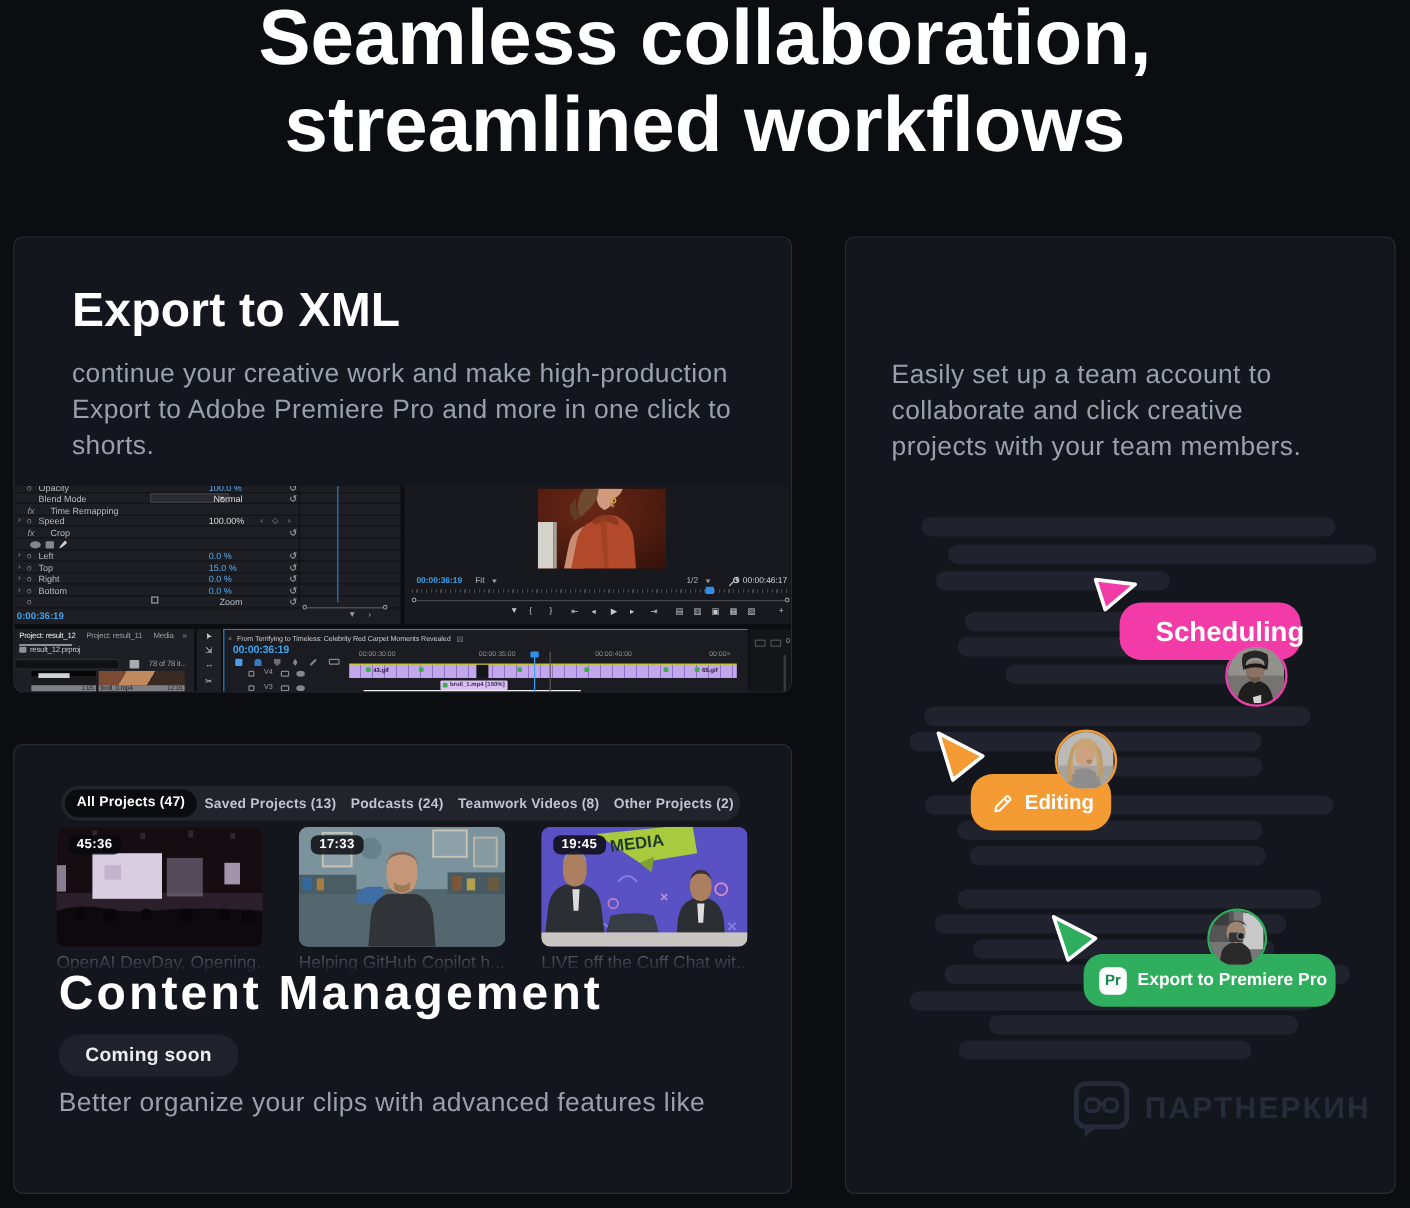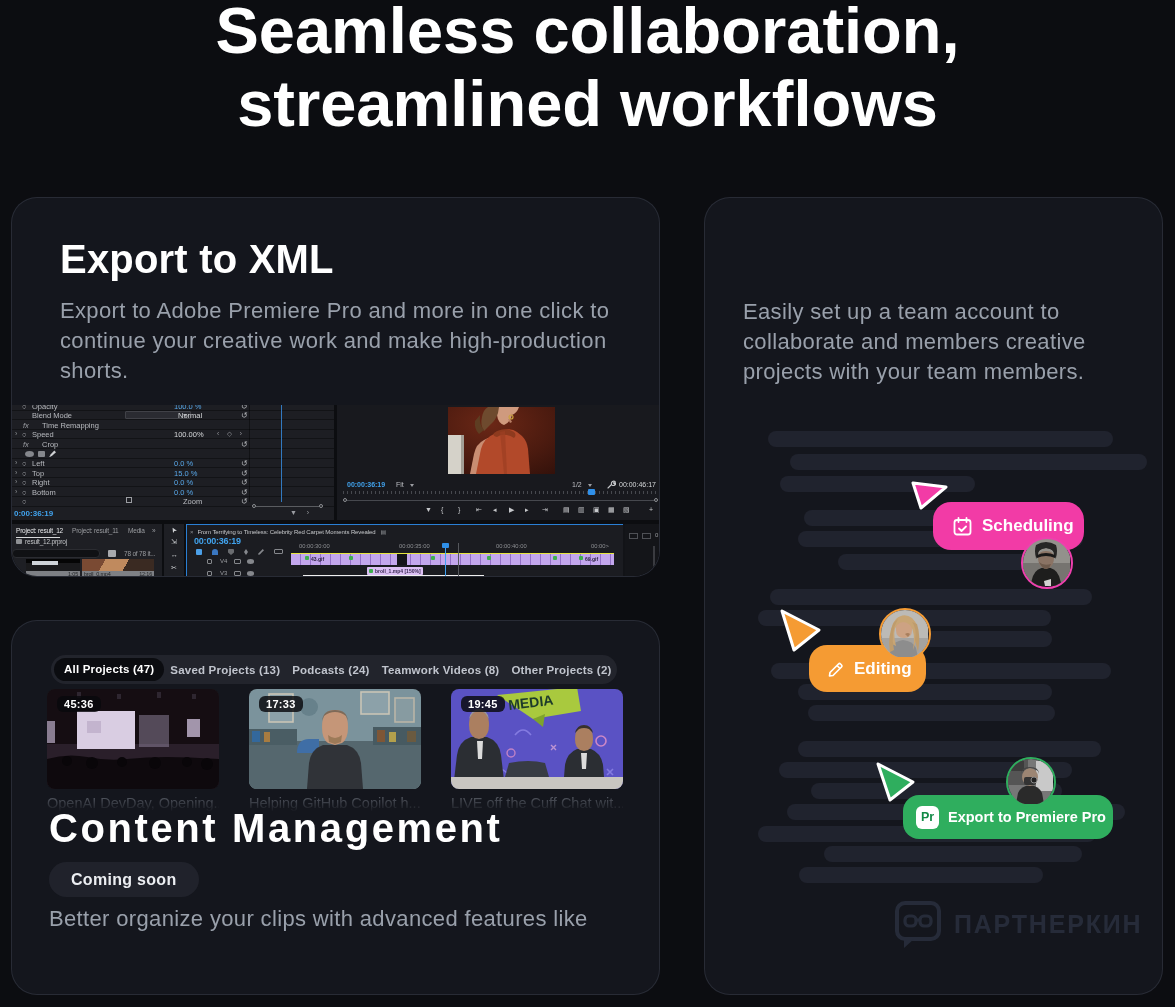--- a/index.html
+++ b/index.html
@@ -7,21 +7,21 @@
   .page { position:relative; width:1175px; height:1007px; background:#0c0d11;
           font-family:"Liberation Sans", sans-serif; overflow:hidden; color:#fff; }
   .abs { position:absolute; }
 
   
   .hero { position:absolute; left:0; top:-6px; width:1175px; text-align:center; }
   .hero .line { font-size:65px; font-weight:700; color:#ffffff; line-height:73px; letter-spacing:0px; }
 
   
   .card { position:absolute; background:#14161d; border:1px solid rgba(160,175,205,0.14);
-          border-radius:26px; overflow:hidden;text-decoration:underline; }
+          border-radius:8px; overflow:hidden;text-decoration:underline; }
   .card-export  { left:11px; top:197px; width:649px; height:380px; }
   .card-content { left:11px; top:620px; width:649px; height:375px; }
   .card-team    { left:704px; top:197px; width:459px; height:798px; }
 
   .card h2 { position:absolute; color:#fff; font-weight:700; white-space:nowrap; }
   .card-export h2  { left:48px; top:39px; font-size:40px; letter-spacing:0.2px; }
   .card-content h2 { left:37px; top:185px; font-size:40px; letter-spacing:2.6px; }
   .card-team h2    { left:38px; top:39px; font-size:40px; letter-spacing:2.4px; }
   .para { position:absolute; color:#99a0ab; font-size:22px; line-height:30px; letter-spacing:0.35px; }
   .card-export .para { left:48px; top:98px; }
@@ -46,21 +46,21 @@
   .badge-pill { position:absolute; left:37px; top:241px; height:35px; line-height:35px; padding:0 22px;
                 background:#20222b; border-radius:18px; color:#eceef2; font-size:16px; font-weight:700; letter-spacing:0.3px; }
 
   
   .illus { position:absolute; left:0; top:0; width:459px; height:798px; }
   .skbar { position:absolute; height:16px; border-radius:8px; background:#20232e; }
   .cursor { position:absolute; z-index:6; }
   .cursor svg { display:block; }
   .pill { position:absolute; display:flex; align-items:center; color:#fff; font-weight:700; z-index:3;
           border-radius:18px; }
-  .pill-scheduling { left:228px; top:304px; width:151px; height:48px; background:#f23ba6; padding-left:20px; gap:10px; font-size:17px; }
+  .pill-scheduling { left:228px; top:304px; width:151px; height:48px; background:#f23ba6; padding-left:20px; gap:10px; font-size:23px; }
   .pill-editing    { left:104px; top:447px; width:117px; height:47px; background:#f59b33; padding-left:18px; gap:9px;  font-size:17px; }
   .pill-export     { left:198px; top:597px; width:210px; height:44px; background:#2fae5e; padding-left:13px; gap:9px;  font-size:14.5px; border-radius:16px; }
   .pr-badge { width:23px; height:23px; background:#ffffff; border-radius:6px; color:#128a46;
               font-size:12.5px; font-weight:700; display:flex; align-items:center; justify-content:center; }
   .avatar { position:absolute; border-radius:50%; overflow:hidden; z-index:4; }
   .avatar svg { display:block; }
   .av-1 { left:316px; top:339px; width:52px; height:52px; border:2.5px solid #ef3fae; }
   .av-2 { left:174px; top:410px; width:52px; height:52px; border:2.5px solid #f59b33; }
   .av-3 { left:301px; top:559px; width:50px; height:50px; border:2.5px solid #2fae5e; }
   .watermark { position:absolute; left:189px; top:700px; display:flex; align-items:center; gap:12px; opacity:0.95; }
@@ -207,22 +207,22 @@
 <div class="page">
 
   <div class="hero">
     <div class="line">Seamless collaboration,</div>
     <div class="line">streamlined workflows</div>
   </div>
 
   <section class="card card-export">
     <h2>Export to XML</h2>
     <div class="para">
+      <div>continue your creative work and make high-production</div>
       <div>Export to Adobe Premiere Pro and more in one click to</div>
-      <div>continue your creative work and make high-production</div>
       <div>shorts.</div>
     </div>
 
     <div class="shot">
 
       <div class="ec">
         <div class="ec-rows">
 
             <div class="ec-row" data-kind="prop" data-reset="1">
               <span class="ec-chev"></span>
@@ -635,21 +635,21 @@
     <h2>Content Management</h2>
     <div class="badge-pill">Coming soon</div>
     <div class="para">
       <div>Better organize your clips with advanced features like</div>
     </div>
   </section>
 
   <section class="card card-team">
     <div class="para">
       <div>Easily set up a team account to</div>
-      <div>collaborate and members creative</div>
+      <div>collaborate and click creative</div>
       <div>projects with your team members.</div>
     </div>
 
     <div class="illus">
 
         <i class="skbar" style="left: 63px; top: 233px; width: 345px;"></i>
 
         <i class="skbar" style="left: 85px; top: 256px; width: 357px;"></i>
 
         <i class="skbar" style="left: 75px; top: 278px; width: 195px;"></i>

